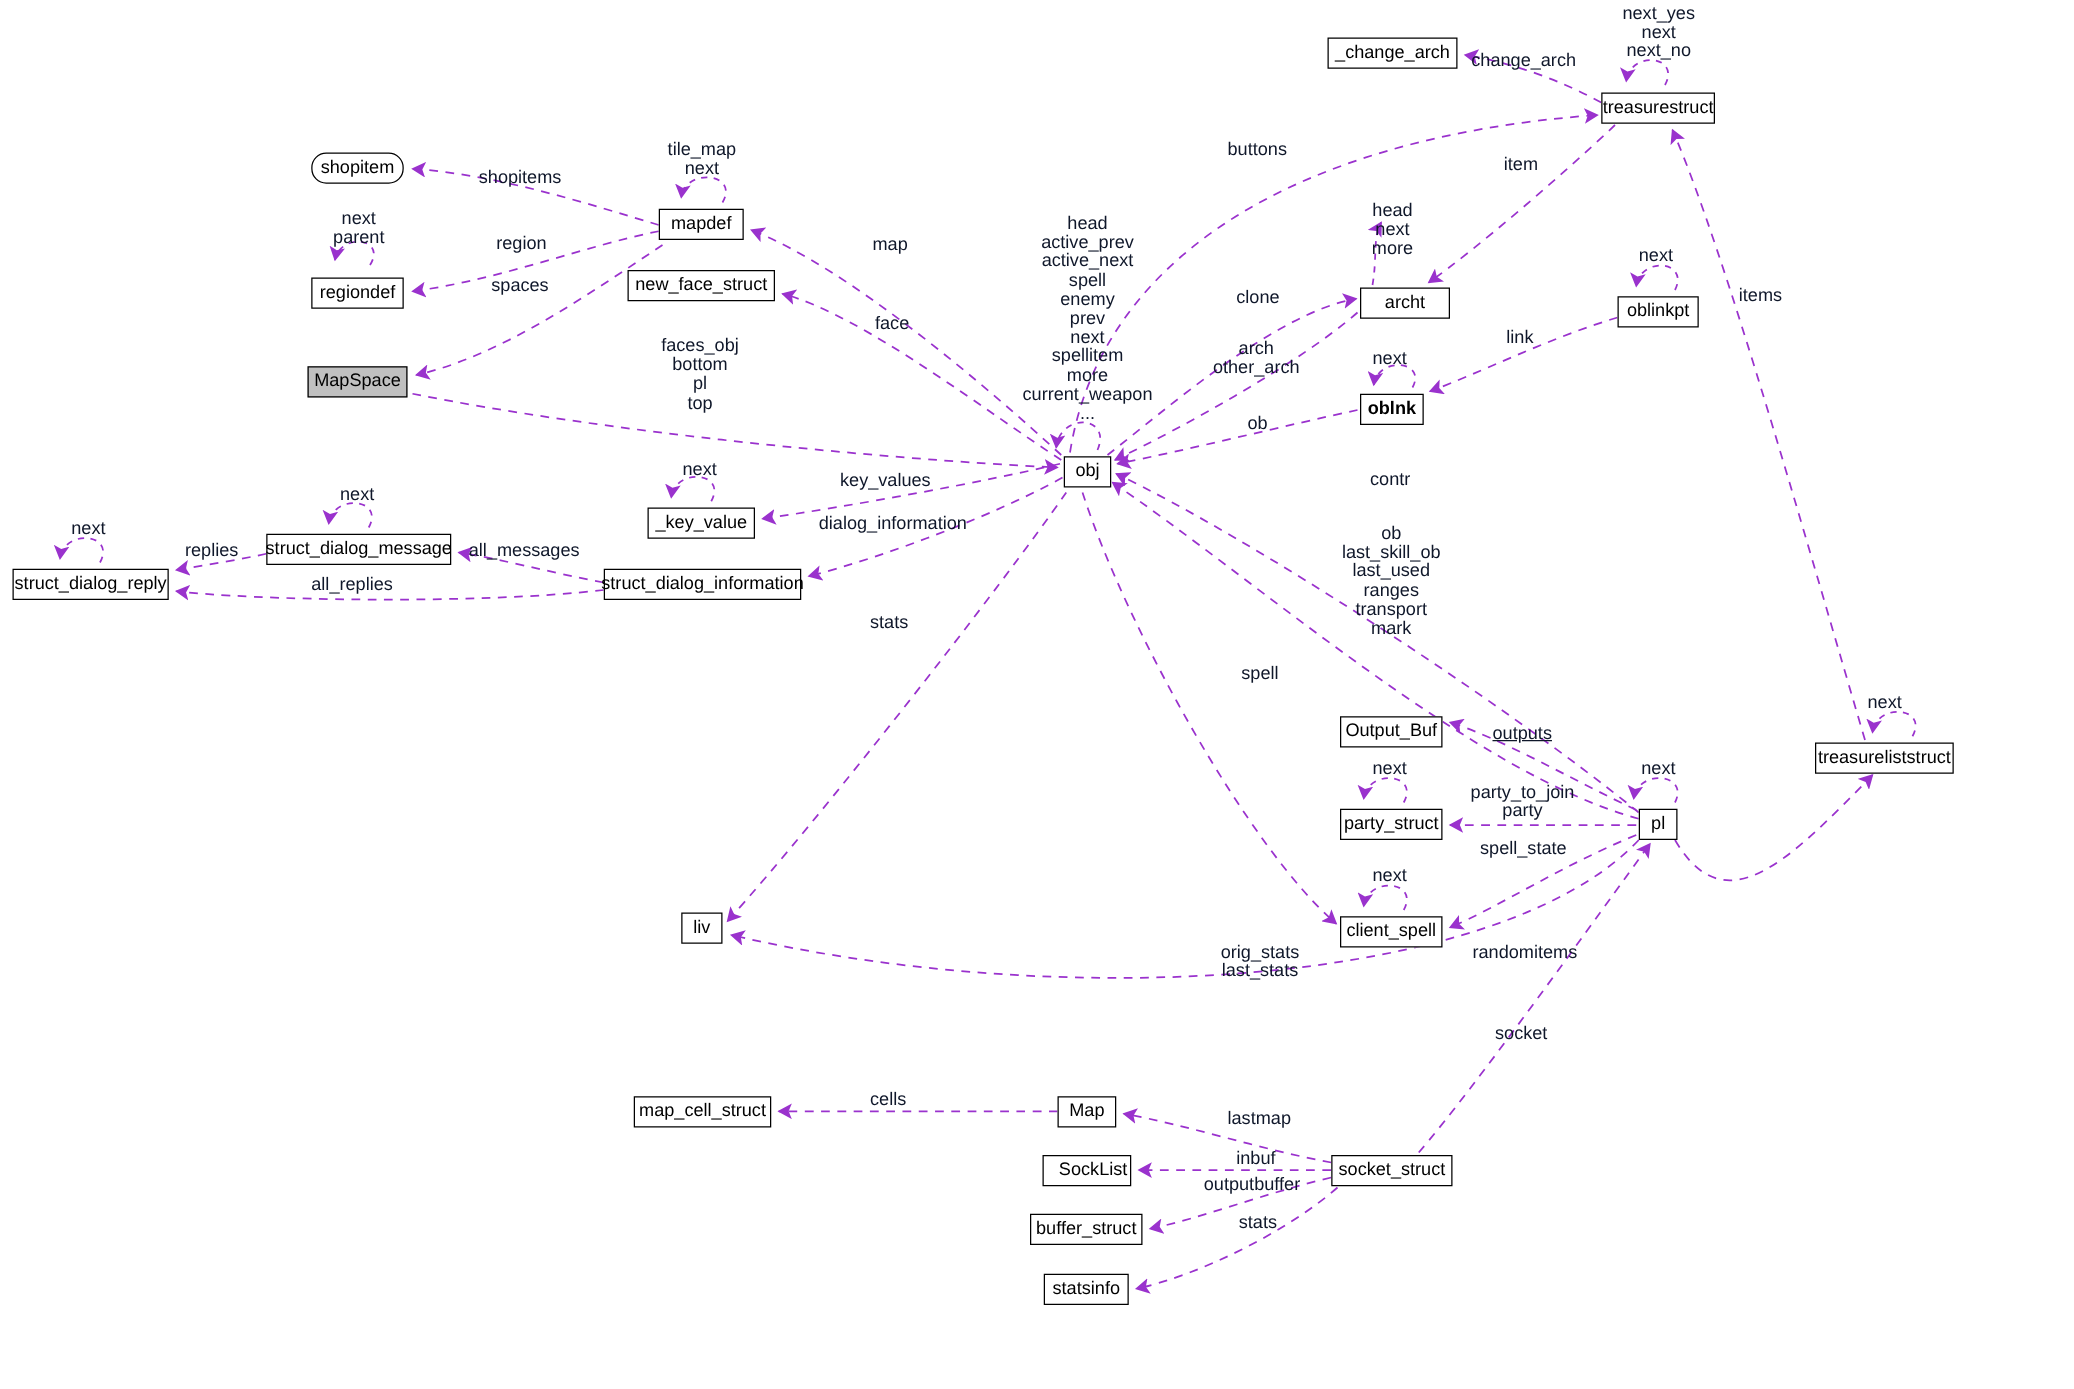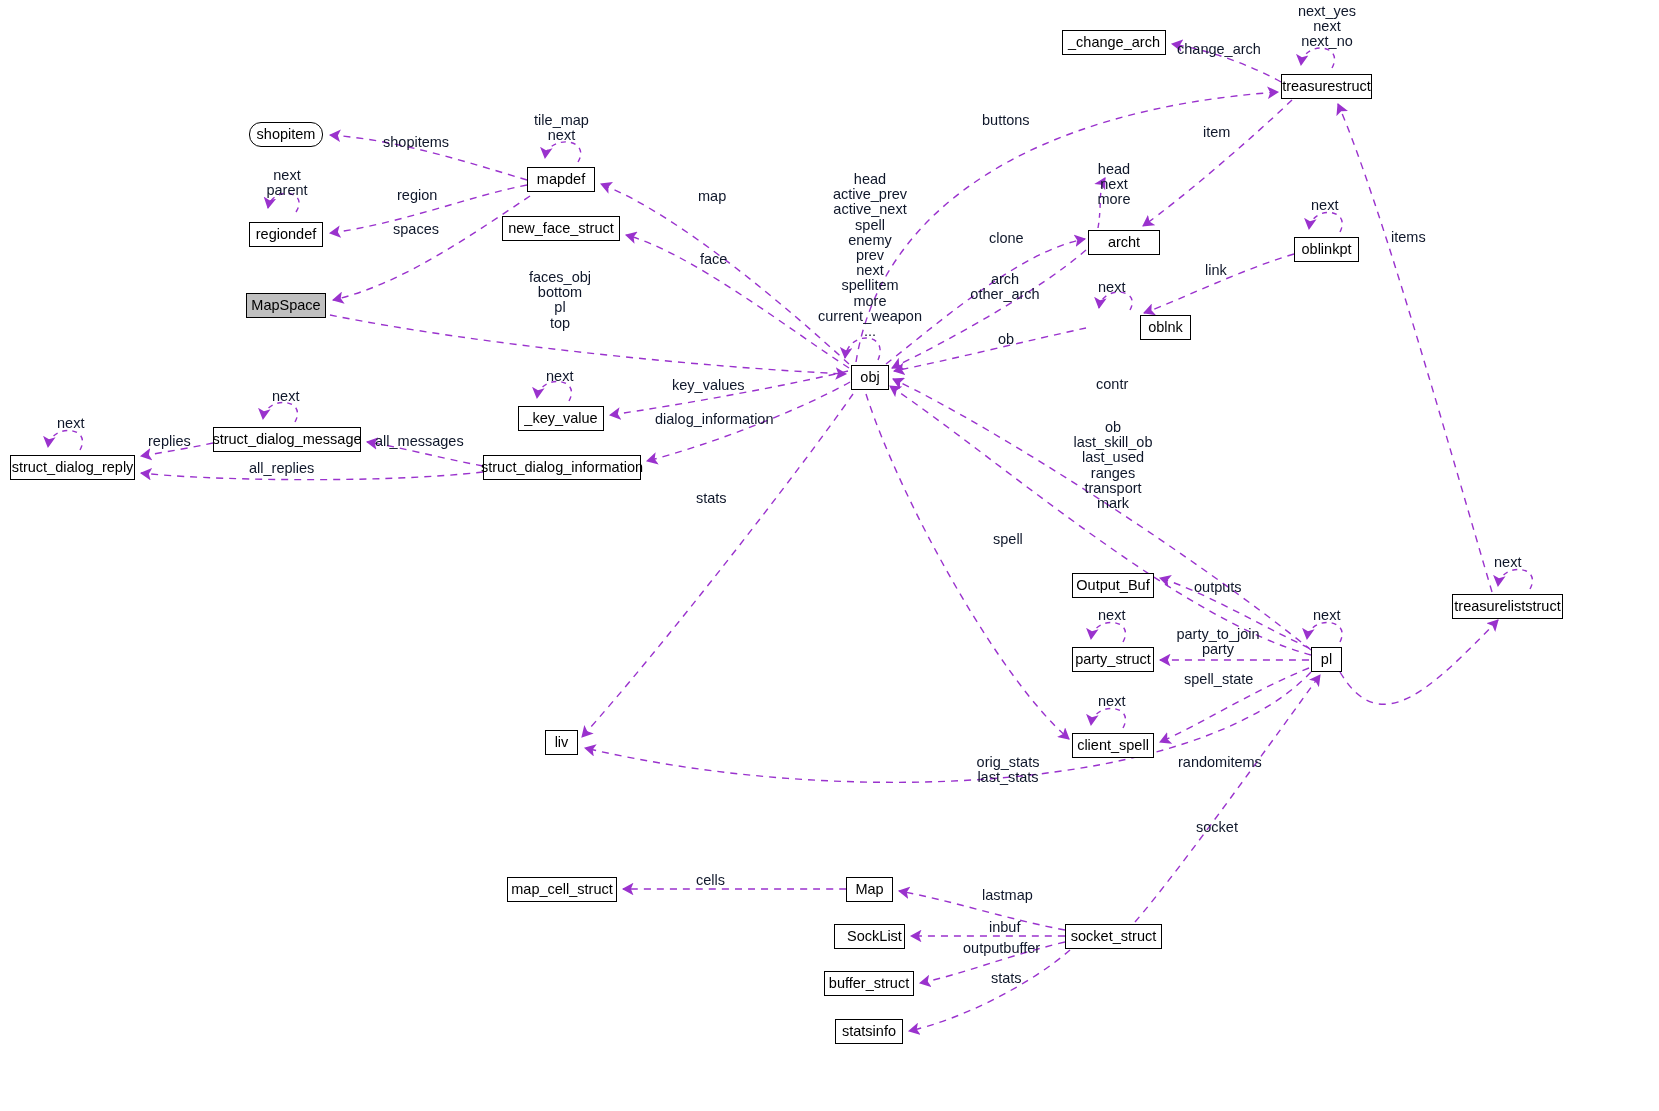--- a/index.html
+++ b/index.html
@@ -200,21 +200,21 @@
   </div>
   <div class="node" style="left:1062px;top:30px;width:104px;">
     <span>_change_arch</span>
   </div>
   <div class="node" style="left:1281px;top:74px;width:91px;">
     <span>treasurestruct</span>
   </div>
   <div class="node" style="left:1088px;top:230px;width:72px;">
     <span>archt</span>
   </div>
-  <div class="node" style="left:1140px;top:315px;width:51px;">
+  <div class="node" style="left:1088px;top:315px;width:51px;font-weight:bold;">
     <span>oblnk</span>
   </div>
   <div class="node" style="left:1294px;top:237px;width:65px;">
     <span>oblinkpt</span>
   </div>
   <div class="node" style="left:1452px;top:594px;width:111px;">
     <span>treasureliststruct</span>
   </div>
   <div class="node" style="left:1072px;top:562px;width:82px;margin-top:11px;">
     <span>Output_Buf</span>
@@ -298,21 +298,21 @@
   <div class="elabel left" style="left:249px;top:461px;">all_replies</div>
   <div class="elabel left" style="left:696px;top:491px;">stats</div>
   <div class="elabel left" style="left:1096px;top:377px;">contr</div>
   <div class="elabel" style="left:1053px;top:420px;width:120px;">ob
 last_skill_ob
 last_used
 ranges
 transport
 mark</div>
   <div class="elabel left" style="left:993px;top:532px;">spell</div>
-  <div class="elabel left" style="left:1194px;top:580px;">outputs</div>
+  <div class="elabel left" style="left:1194px;top:580px;text-decoration:underline;">outputs</div>
   <div class="elabel left" style="left:1098px;top:608px;">next</div>
   <div class="elabel" style="left:1163px;top:627px;width:110px;">party_to_join
 party</div>
   <div class="elabel left" style="left:1313px;top:608px;">next</div>
   <div class="elabel left" style="left:1184px;top:672px;">spell_state</div>
   <div class="elabel left" style="left:1098px;top:694px;">next</div>
   <div class="elabel left" style="left:1494px;top:555px;">next</div>
   <div class="elabel" style="left:963px;top:755px;width:90px;">orig_stats
 last_stats</div>
   <div class="elabel left" style="left:1178px;top:755px;">randomitems</div>

